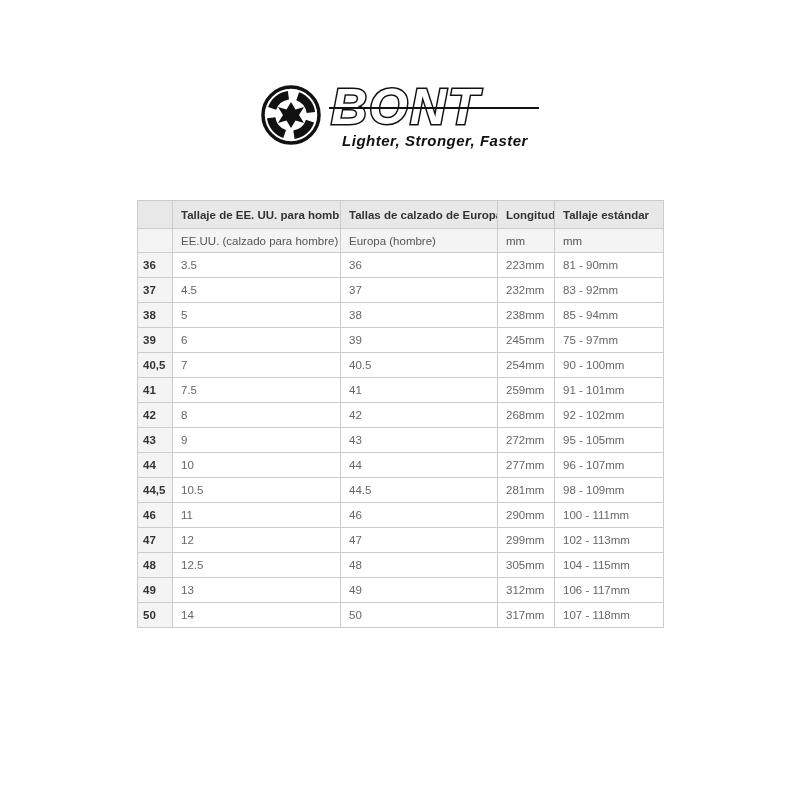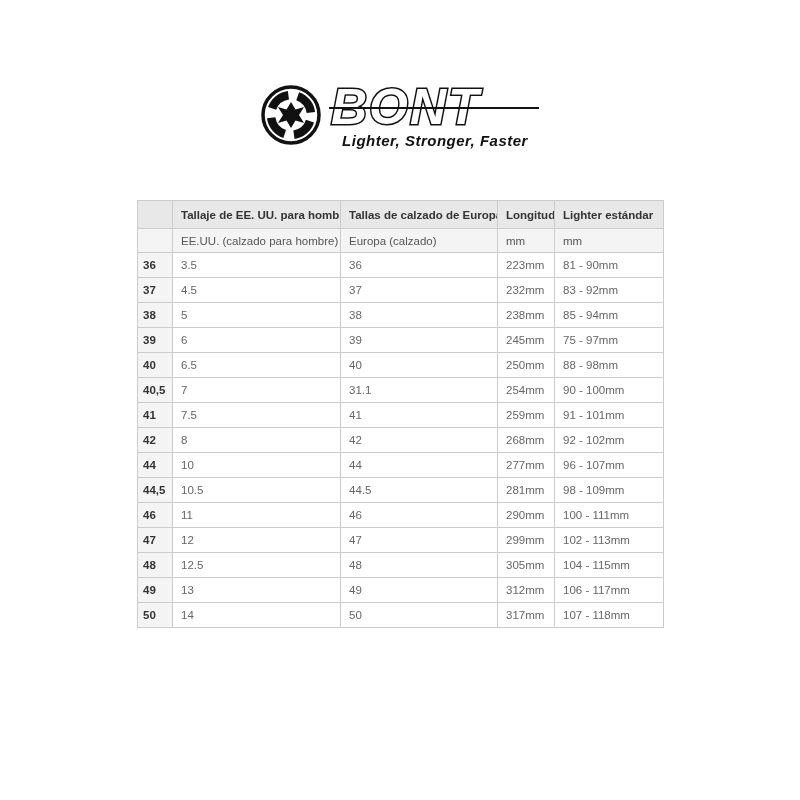--- a/index.html
+++ b/index.html
@@ -69,26 +69,26 @@
         <col style="width:157px">
       <col style="width:57px">
         <col style="width:109px">
     </colgroup>
     <thead>
       <tr class="hdr-main">
         <th></th>
         <th>Tallaje de EE. UU. para hombre</th>
         <th>Tallas de calzado de Europa</th>
         <th>Longitud</th>
-        <th>Lighter estándar</th>
+        <th>Tallaje estándar</th>
       </tr>
       <tr class="hdr-sub">
         <th></th>
         <th>EE.UU. (calzado para hombre)</th>
-        <th>Europa (calzado)</th>
+        <th>Europa (hombre)</th>
         <th>mm</th>
         <th>mm</th>
       </tr>
     </thead>
     <tbody>
         <tr>
           <th>36</th>
           <td>3.5</td>
           <td>36</td>
           <td>223mm</td>
@@ -109,48 +109,48 @@
           <td>85 - 94mm</td>
         </tr>
         <tr>
           <th>39</th>
           <td>6</td>
           <td>39</td>
           <td>245mm</td>
           <td>75 - 97mm</td>
         </tr>
         <tr>
-          <th>40</th>
-          <td>6.5</td>
-          <td>40</td>
-          <td>250mm</td>
-          <td>88 - 98mm</td>
-        </tr>
-        <tr>
           <th>40,5</th>
           <td>7</td>
-          <td>31.1</td>
+          <td>40.5</td>
           <td>254mm</td>
           <td>90 - 100mm</td>
         </tr>
         <tr>
           <th>41</th>
           <td>7.5</td>
           <td>41</td>
           <td>259mm</td>
           <td>91 - 101mm</td>
         </tr>
         <tr>
           <th>42</th>
           <td>8</td>
           <td>42</td>
           <td>268mm</td>
           <td>92 - 102mm</td>
         </tr>
         <tr>
+          <th>43</th>
+          <td>9</td>
+          <td>43</td>
+          <td>272mm</td>
+          <td>95 - 105mm</td>
+        </tr>
+        <tr>
           <th>44</th>
           <td>10</td>
           <td>44</td>
           <td>277mm</td>
           <td>96 - 107mm</td>
         </tr>
         <tr>
           <th>44,5</th>
           <td>10.5</td>
           <td>44.5</td>

